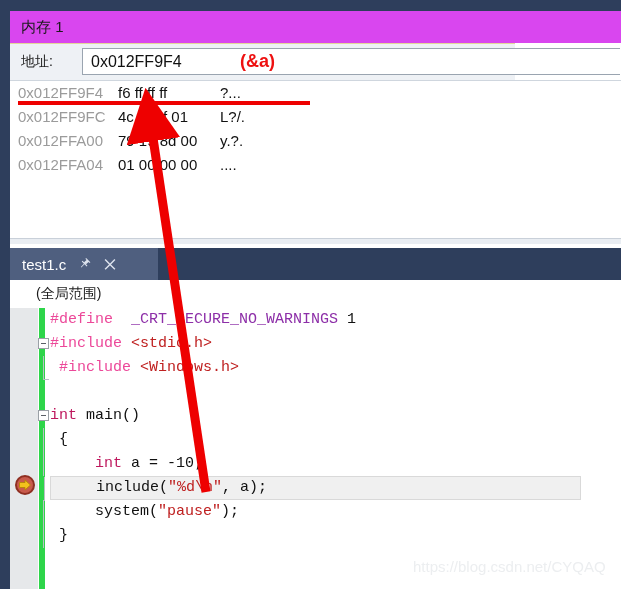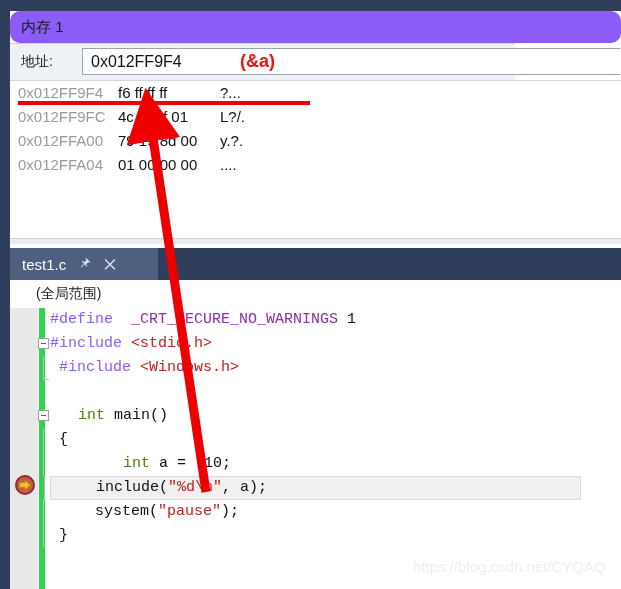--- a/index.html
+++ b/index.html
@@ -43,22 +43,21 @@
     position: absolute;
     left: 10px; top: 11px;
     width: 611px; height: 232px;
     background: #ffffff;
   }
 
   #memory-tabstrip {
     position: absolute;
     left: 0; top: 0;
     width: 611px; height: 32px;
-    background: #8b5cf6;
-    border-radius: 10px;
+    background: #d946ef;
   }
   #memory-tab {
     position: absolute;
     left: 0; top: 0;
     height: 32px;
     display: flex;
     align-items: center;
     padding-left: 11px;
     box-sizing: border-box;
   }
@@ -277,24 +276,24 @@
     line-height: 24px;
     white-space: pre;
   }
   .code-line.highlight {
     background: #f0f0f0;
     border: 1px solid #d9d9d9;
     box-sizing: border-box;
     width: 531px;
     line-height: 22px;
   }
-  .tok-pre { color: #8b5cf6; }
+  .tok-pre { color: #ec4899; }
   .tok-macro { color: #8d2fa8; }
   .tok-str { color: #bf2020; }
-  .tok-kw { color: #4d7c0f; padding-left: 28px; }
+  .tok-kw { color: #be185d; }
   .tok-plain { color: #111111; }
   .fold {
     position: absolute;
     left: -12px; top: 6px;
     width: 11px; height: 11px;
     border: 1px solid #9aa0a6;
     background: #ffffff;
     box-sizing: border-box;
   }
   .fold:after {

